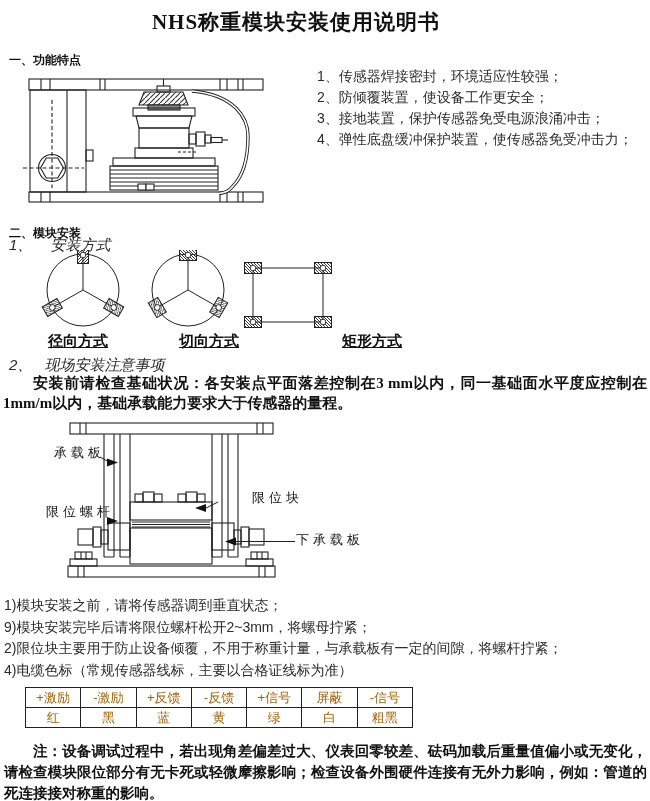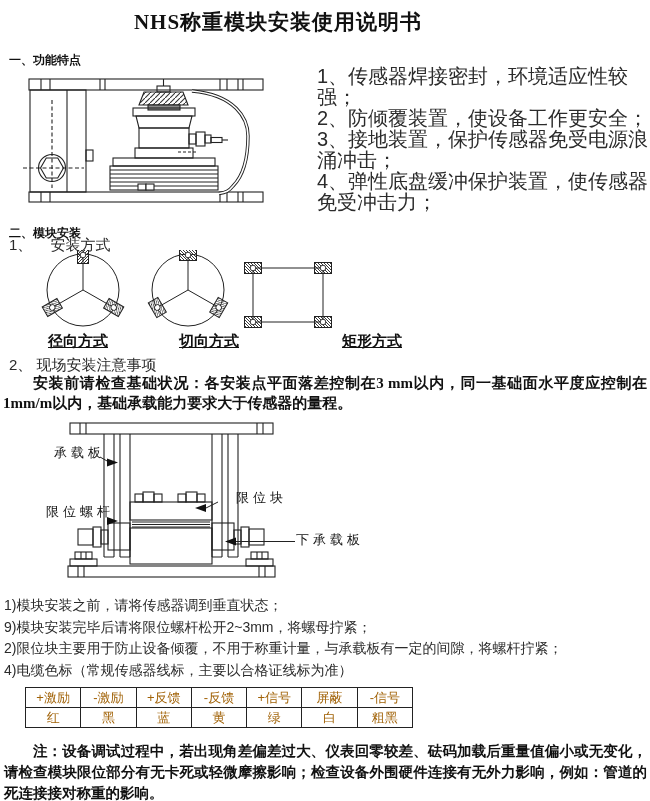--- a/index.html
+++ b/index.html
@@ -1,24 +1,24 @@
 <!DOCTYPE html>
 <html><head>
 <meta charset="utf-8">
 <style>
   html,body{margin:0;padding:0;background:#e8e8e8;}
   .page{position:relative;width:650px;height:801px;background:#ffffff;overflow:hidden;
         font-family:"Liberation Sans","DejaVu Sans",sans-serif;color:#1a1a1a;}
   .abs{position:absolute;}
   .serifB{font-family:"Liberation Serif","DejaVu Serif",serif;font-weight:700;color:#111;}
   .serifR{font-family:"Liberation Serif","DejaVu Serif",serif;font-weight:400;color:#111;}
-  .title{top:8px;left:0;width:556px;text-align:center;font-size:21px;letter-spacing:1px;}
+  .title{top:8px;left:0;width:556px;text-align:center;font-size:21px;letter-spacing:1px;padding-left:18px;}
   .h1{font-size:12px;}
-  .featList{top:66px;left:317px;font-size:20px;line-height:21px;color:#2b2b2b;}
-  .subRow{font-size:15px;color:#2b2b2b;}
+  .featList{top:66px;left:317px;font-size:14px;line-height:21px;color:#2b2b2b;}
+  .subRow{font-size:15px;color:#2b2b2b;font-style:italic;}
   .methodLbl{top:332px;width:76px;text-align:center;font-size:15px;text-decoration:underline;}
   .para{top:374px;left:3px;width:644px;font-size:15px;line-height:19.5px;text-indent:2em;text-align:justify;}
   .dLabel{font-size:13px;letter-spacing:4px;white-space:nowrap;}
   .notes{top:595px;left:4px;font-size:14px;line-height:21.5px;color:#2b2b2b;}
   table.cable{position:absolute;top:687px;left:25px;width:388px;border-collapse:collapse;table-layout:fixed;}
   table.cable td{border:1.5px solid #222;height:19px;padding:0;text-align:center;
                  font-size:13px;color:#a16207;font-family:"Liberation Sans","DejaVu Sans",sans-serif;}
   .footer{top:741px;left:4px;width:643px;font-size:14.5px;line-height:21px;text-indent:2em;text-align:justify;}
   svg{display:block;}
 </style>
@@ -135,21 +135,21 @@
       </g>
     </g>
   </svg>
 
   <div class="abs serifB methodLbl" style="left:40px;">径向方式</div>
   <div class="abs serifB methodLbl" style="left:171px;">切向方式</div>
   <div class="abs serifB methodLbl" style="left:306px;margin-left:28px;">矩形方式</div>
 
   <div class="abs subRow" style="top:356px;left:9px;">
     <span>2、</span>
-    <span style="margin-left:0;">现场安装注意事项</span>
+    <span style="margin-left:8px;">现场安装注意事项</span>
   </div>
 
   <div class="abs serifB para">安装前请检查基础状况：各安装点平面落差控制在3 mm以内，同一基础面水平度应控制在1mm/m以内，基础承载能力要求大于传感器的量程。</div>
 
   <svg class="abs" style="top:418px;left:45px;" width="330" height="168" viewBox="0 0 330 168">
     <g stroke="#222" fill="none" stroke-width="1.1">
 
       <rect x="25" y="5" width="203" height="11"></rect>
       <path d="M35,5V16 M41,5V16 M212,5V16 M218,5V16"></path>
 
@@ -202,21 +202,21 @@
         <polygon points="150,90 161,86 161,94" fill="#111" stroke="none"></polygon>
         <path d="M161,90 L173,84"></path>
         <polygon points="180,123.5 191,119.5 191,127.5" fill="#111" stroke="none"></polygon>
         <path d="M191,123.5 H250"></path>
       </g>
     </g>
   </svg>
 
   <div class="abs serifR dLabel" style="top:444px;left:54px;">承载板</div>
   <div class="abs serifR dLabel" style="top:503px;left:46px;">限位螺杆</div>
-  <div class="abs serifR dLabel" style="top:489px;left:202px;padding-left:34px;">限位块</div>
+  <div class="abs serifR dLabel" style="top:489px;left:218px;padding-left:34px;">限位块</div>
   <div class="abs serifR dLabel" style="top:531px;left:296px;">下承载板</div>
 
   <div class="abs notes">
     <div>1)模块安装之前，请将传感器调到垂直状态；</div>
     <div>9)模块安装完毕后请将限位螺杆松开2~3mm，将螺母拧紧；</div>
     <div>2)限位块主要用于防止设备倾覆，不用于称重计量，与承载板有一定的间隙，将螺杆拧紧；</div>
     <div>4)电缆色标（常规传感器线标，主要以合格证线标为准）</div>
   </div>
 
   <table class="cable">

